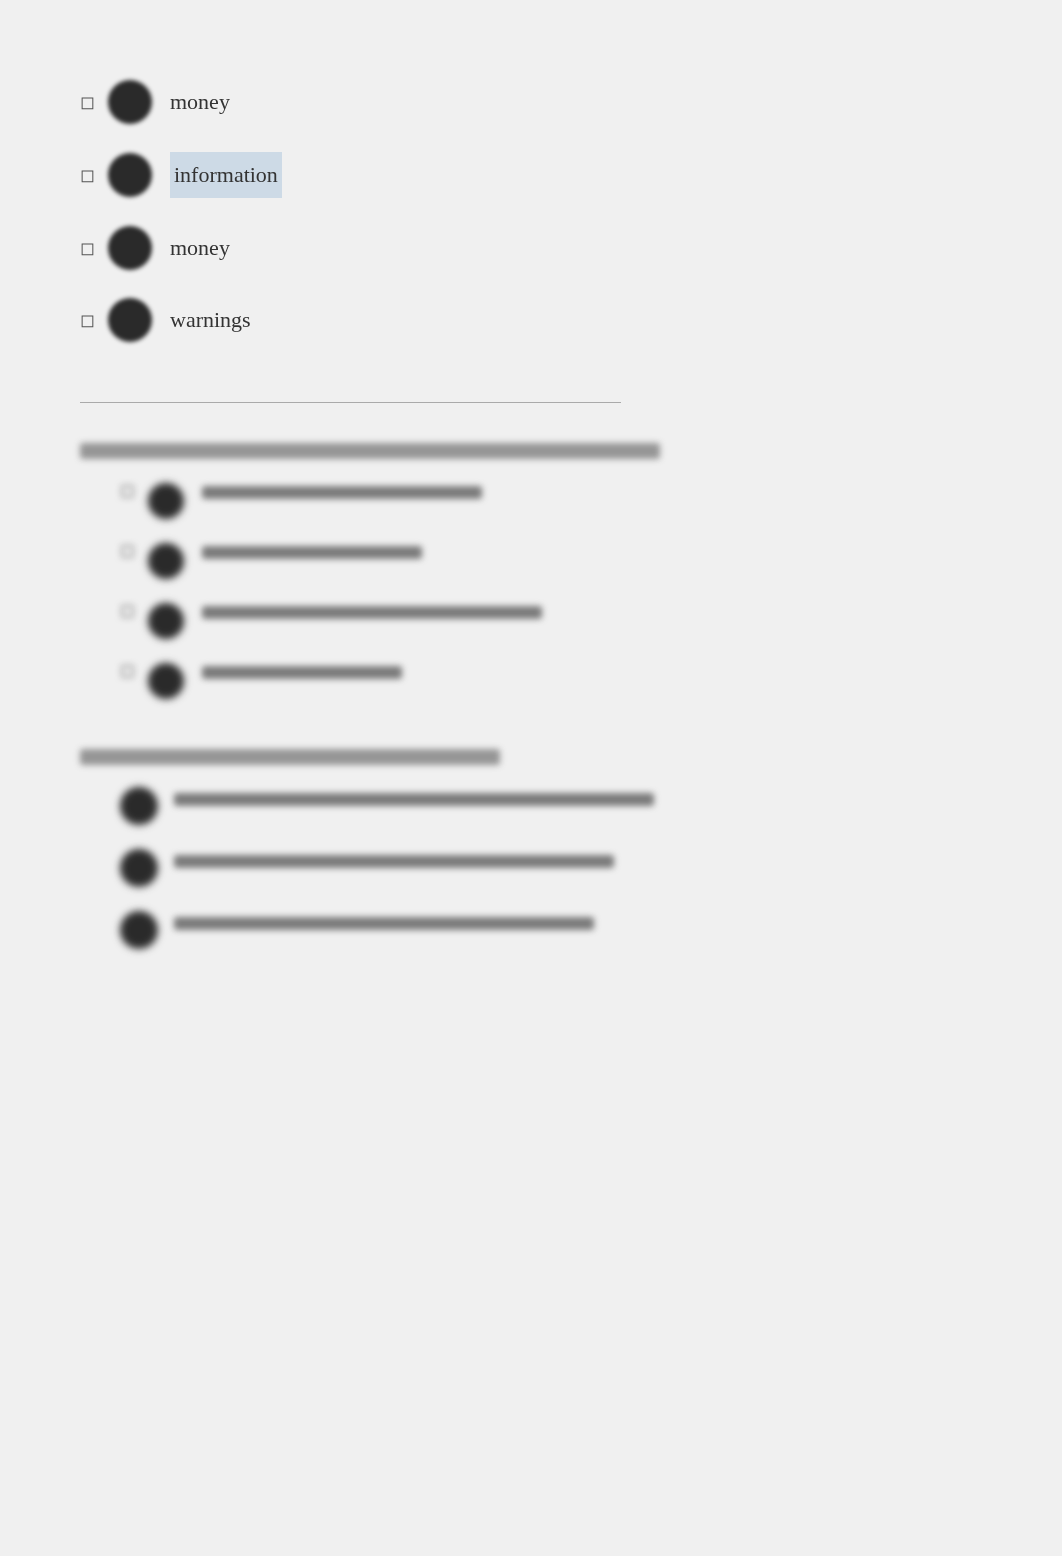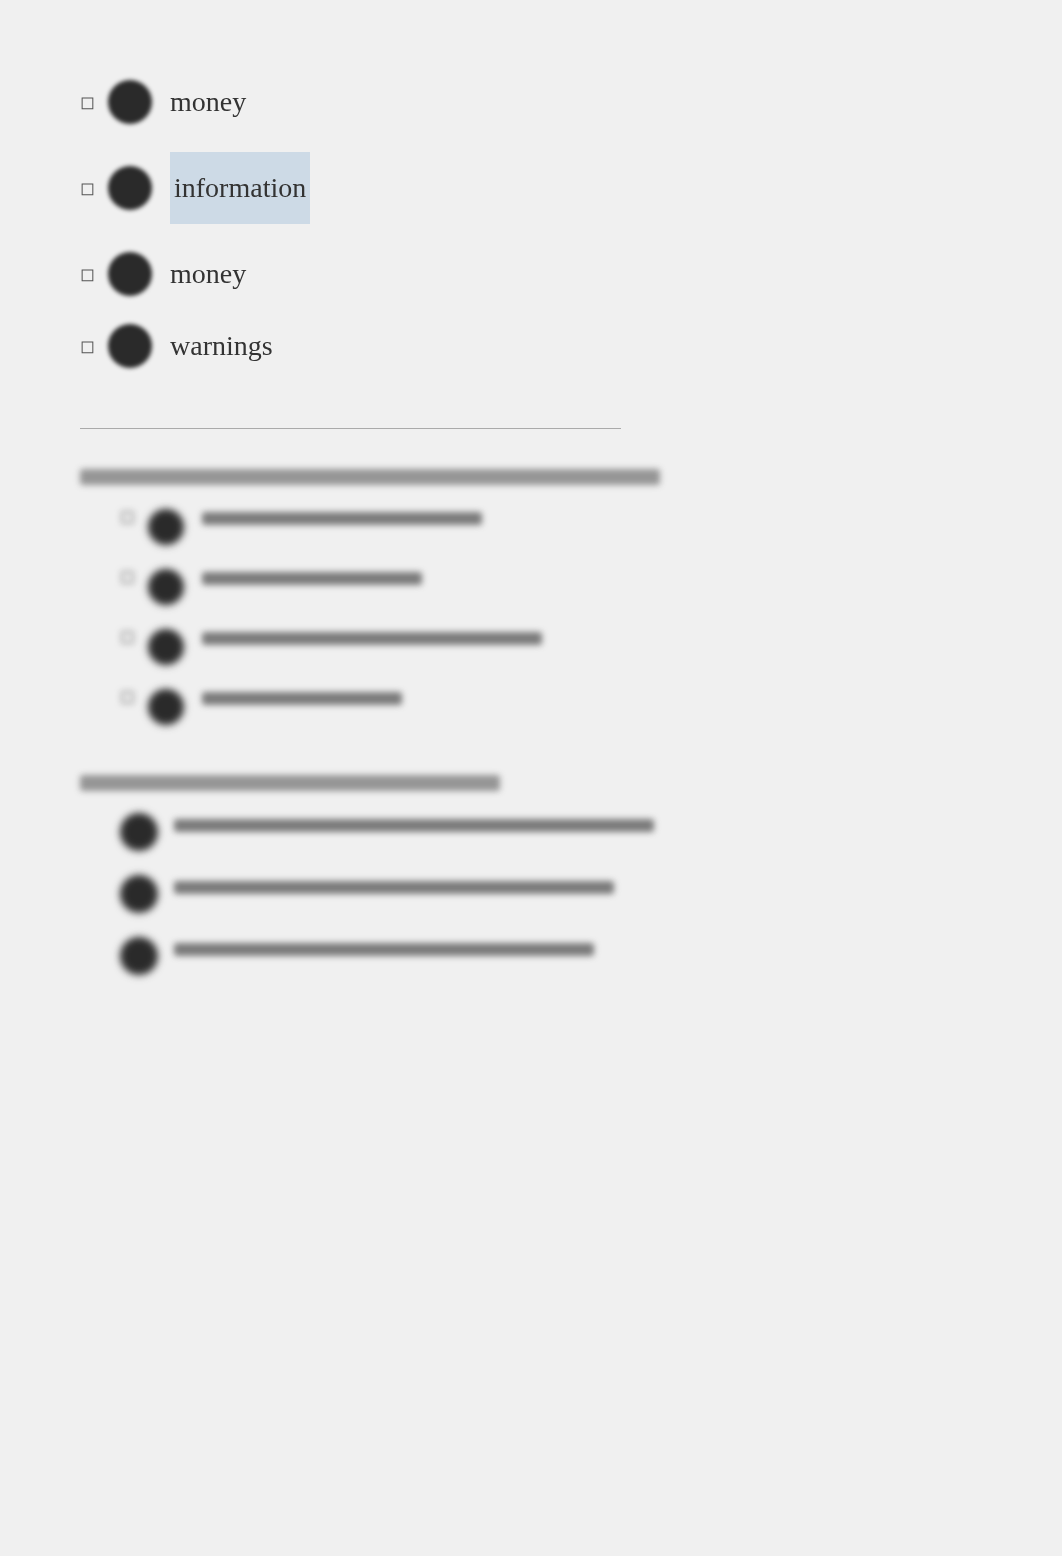--- a/index.html
+++ b/index.html
@@ -40,28 +40,28 @@
       width: 44px;
       height: 44px;
       background: #2a2a2a;
       border-radius: 50%;
       margin-right: 18px;
       flex-shrink: 0;
       filter: blur(2px);
     }
 
     .item-label {
-      font-size: 28px;
+      font-size: 22px;
       color: #333;
       font-weight: normal;
     }
 
     .item-label.highlighted {
       background-color: rgba(100, 150, 200, 0.25);
-      padding: 20px 4px;
+      padding: 10px 4px;
     }
 
     .divider {
       border: none;
       border-top: 1px solid #aaa;
       margin: 40px 0;
       width: 60%;
     }
 
     .blurred-section {

